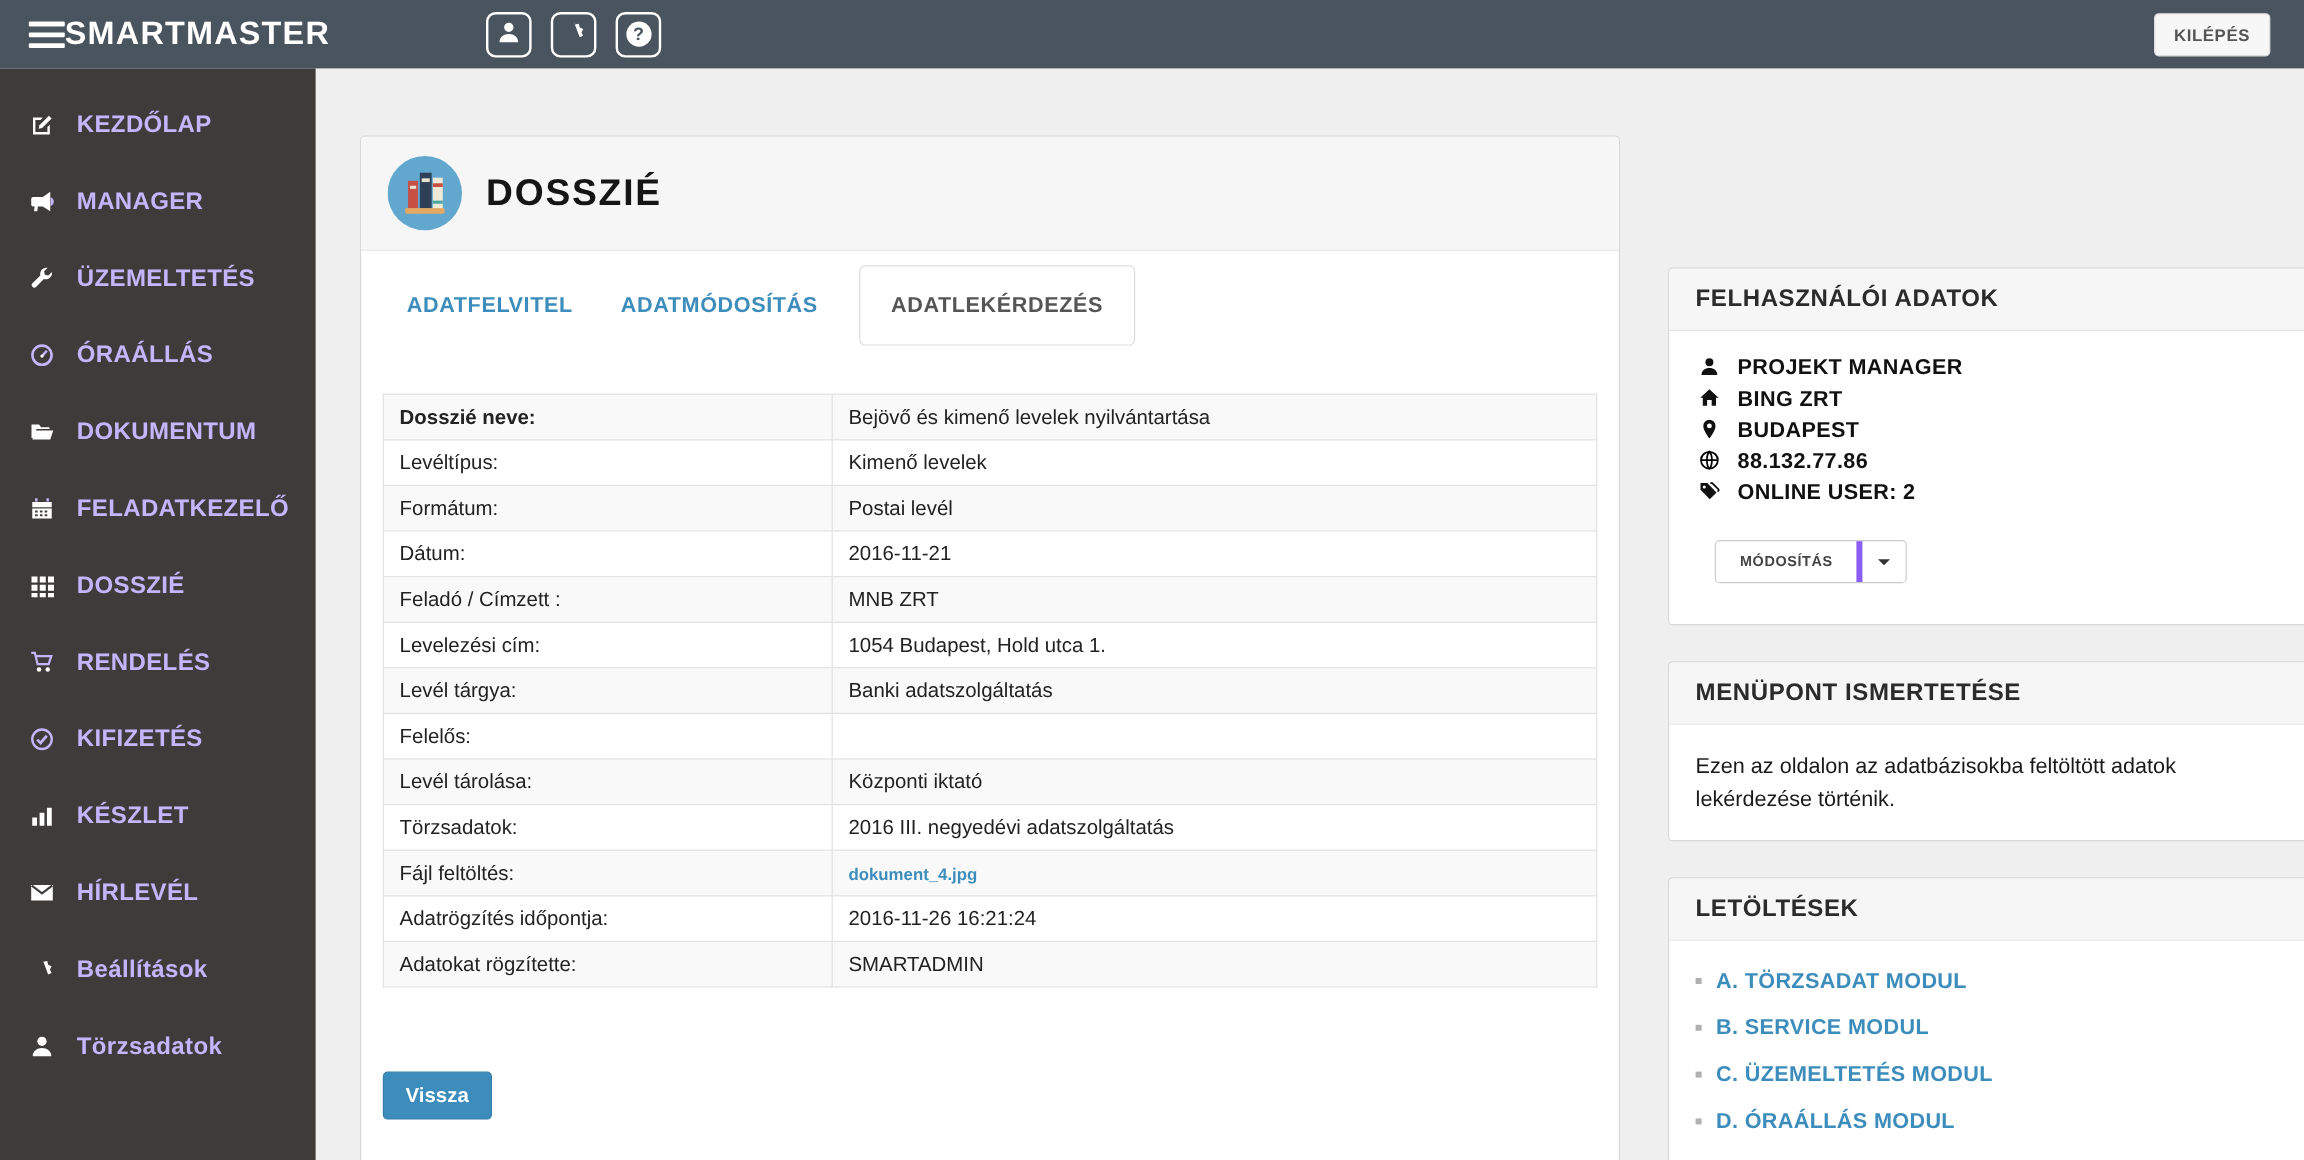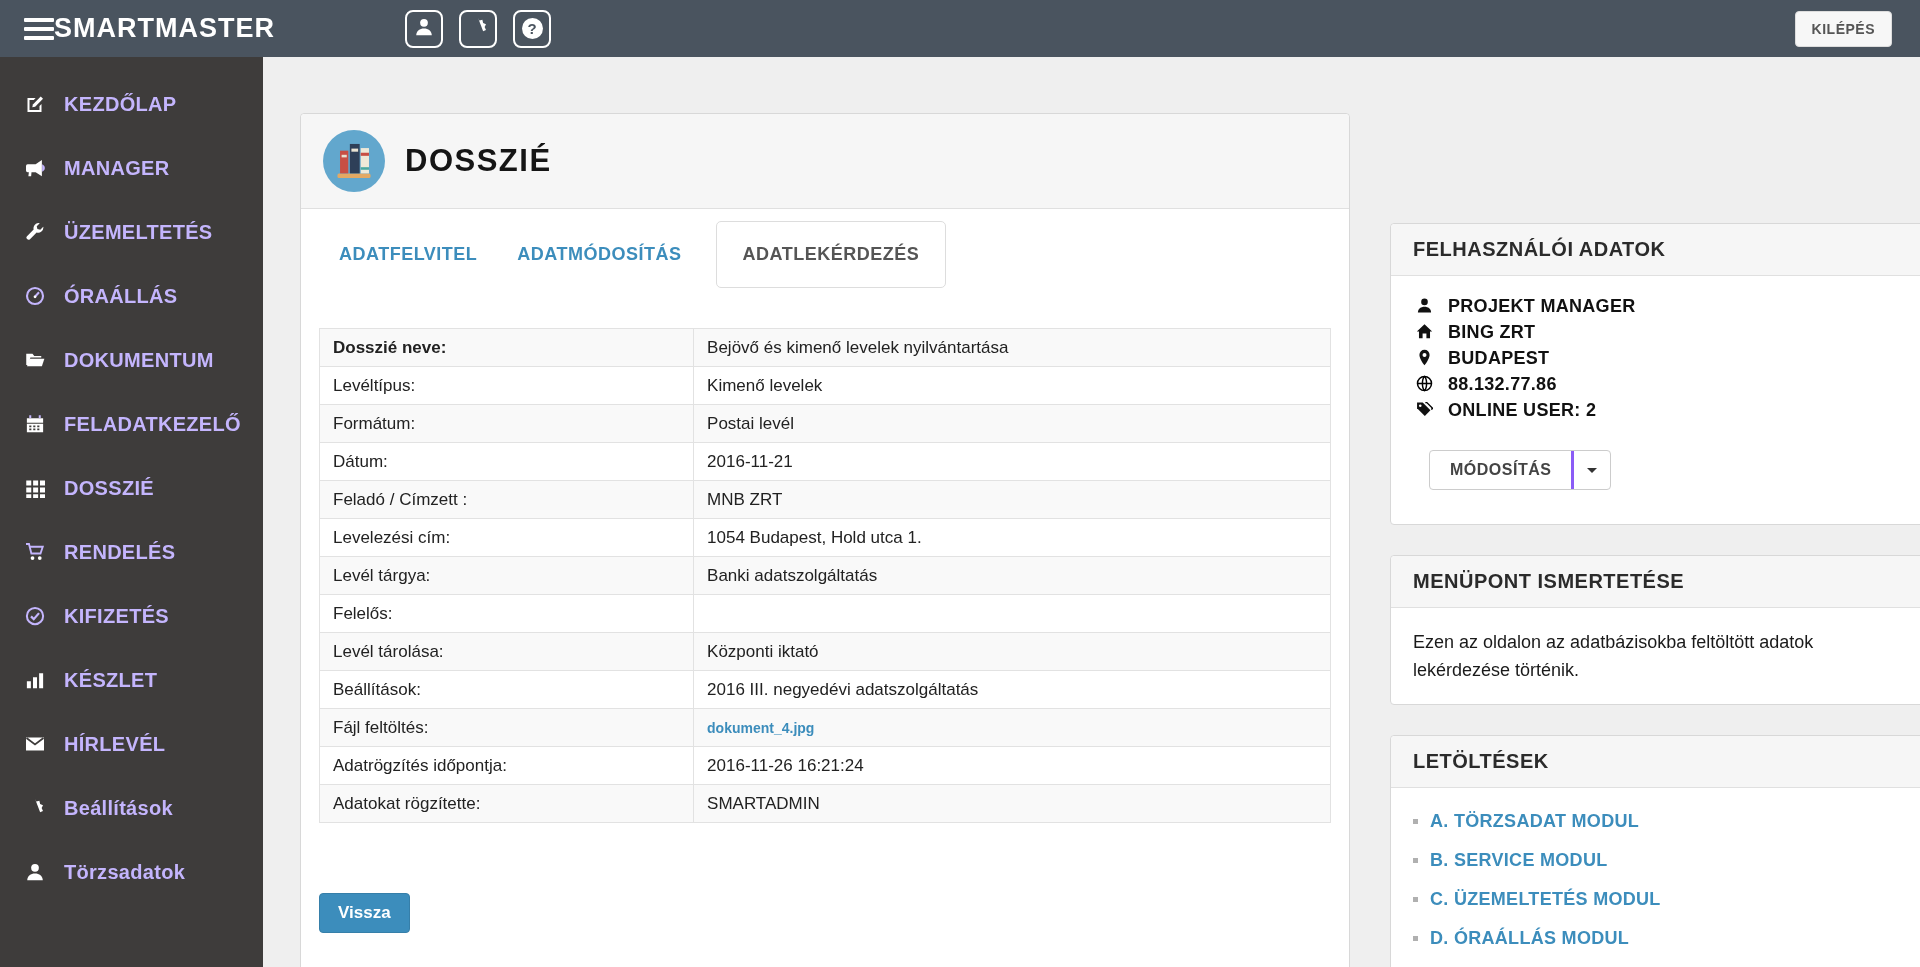--- a/index.html
+++ b/index.html
@@ -73,22 +73,22 @@
 
   .user-list { list-style:none; }
   .user-list li { display:flex; align-items:flex-start; margin-bottom:5px; }
   .user-list .icon { width:22px; height:19px; margin-right:13px; display:flex; align-items:center;
                      justify-content:center; flex:none; }
   .user-list .icon svg { width:17px; height:17px; fill:#111; }
   .user-list .txt { font-size:18px; font-weight:bold; color:#111; letter-spacing:0.3px; }
 
   .modify-btn { display:inline-flex; align-items:stretch; margin:24px 0 14px 16px; border:1px solid #ccc;
                 border-radius:4px; background:#fff; cursor:pointer; }
-  .modify-main { padding:10px 20px; font-size:16px; font-weight:bold; color:#444; letter-spacing:0.5px;
-                 border-right:3px solid #8b5cf6; }
+  .modify-main { padding:10px 20px; font-size:12px; font-weight:bold; color:#444; letter-spacing:0.5px;
+                 border-right:5px solid #8b5cf6; }
   .modify-caret { display:flex; align-items:center; padding:0 13px; }
   .caret-down { width:0; height:0; border-left:5px solid transparent; border-right:5px solid transparent;
                 border-top:5px solid #333; }
 
   .menu-info-text { font-size:18px; color:#1a1a1a; line-height:28px; }
 
   .dl-body { padding:14px 22px 30px; }
   .dl-list { list-style:none; }
   .dl-list li { display:flex; align-items:center; height:39px; }
   .dl-bullet { width:5px; height:5px; background:#b0b0b0; margin-right:12px; flex:none; }
@@ -303,21 +303,21 @@
               </tr>
               <tr>
                 <td class="lbl">Felelős:</td>
                 <td></td>
               </tr>
               <tr>
                 <td class="lbl">Levél tárolása:</td>
                 <td>Központi iktató</td>
               </tr>
               <tr>
-                <td class="lbl">Beállítások:</td>
+                <td class="lbl">Törzsadatok:</td>
                 <td>2016 III. negyedévi adatszolgáltatás</td>
               </tr>
               <tr>
                 <td class="lbl">Fájl feltöltés:</td>
                 <td><a class="file-link">dokument_4.jpg</a></td>
               </tr>
               <tr>
                 <td class="lbl">Adatrögzítés időpontja:</td>
                 <td>2016-11-26 16:21:24</td>
               </tr>

